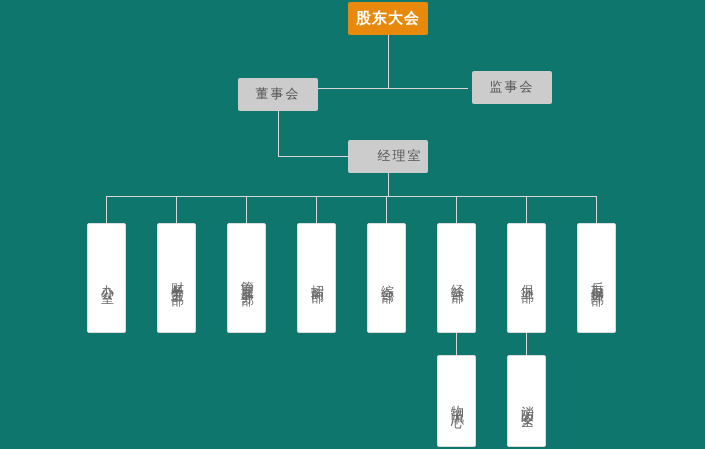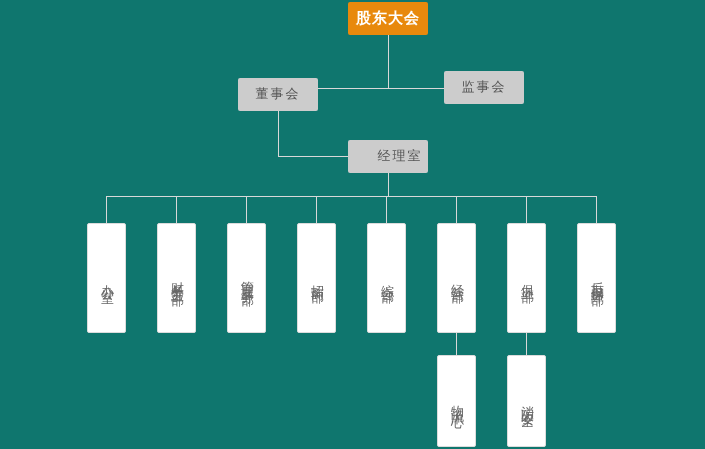--- a/index.html
+++ b/index.html
@@ -108,21 +108,21 @@
   <div class="line line-v" style="left:596px; top:196px; height:27px;"></div>
 
   <div class="line line-v" style="left:456px; top:332px; height:23px;"></div>
 
   <div class="line line-v" style="left:526px; top:332px; height:23px;"></div>
 
   <div class="node node-root" style="left:348px; top:2px; width:80px; height:33px;">股东大会</div>
 
   <div class="node node-grey" style="left:238px; top:71px; width:80px; height:33px;margin-top:7px;">董事会</div>
 
-  <div class="node node-grey" style="left:444px; top:71px; width:80px; height:33px;">监事会</div>
+  <div class="node node-grey" style="left:472px; top:71px; width:80px; height:33px;">监事会</div>
 
   <div class="node node-grey" style="left:348px; top:140px; width:80px; height:33px;padding-left:24px;">经理室</div>
 
   <div class="node node-dept" style="left:87px; top:223px; width:39px; height:110px;">办公室</div>
 
   <div class="node node-dept" style="left:157px; top:223px; width:39px; height:110px;">财务劳工部</div>
 
   <div class="node node-dept" style="left:227px; top:223px; width:39px; height:110px;">管理服务部</div>
 
   <div class="node node-dept" style="left:297px; top:223px; width:39px; height:110px;">招商部</div>

